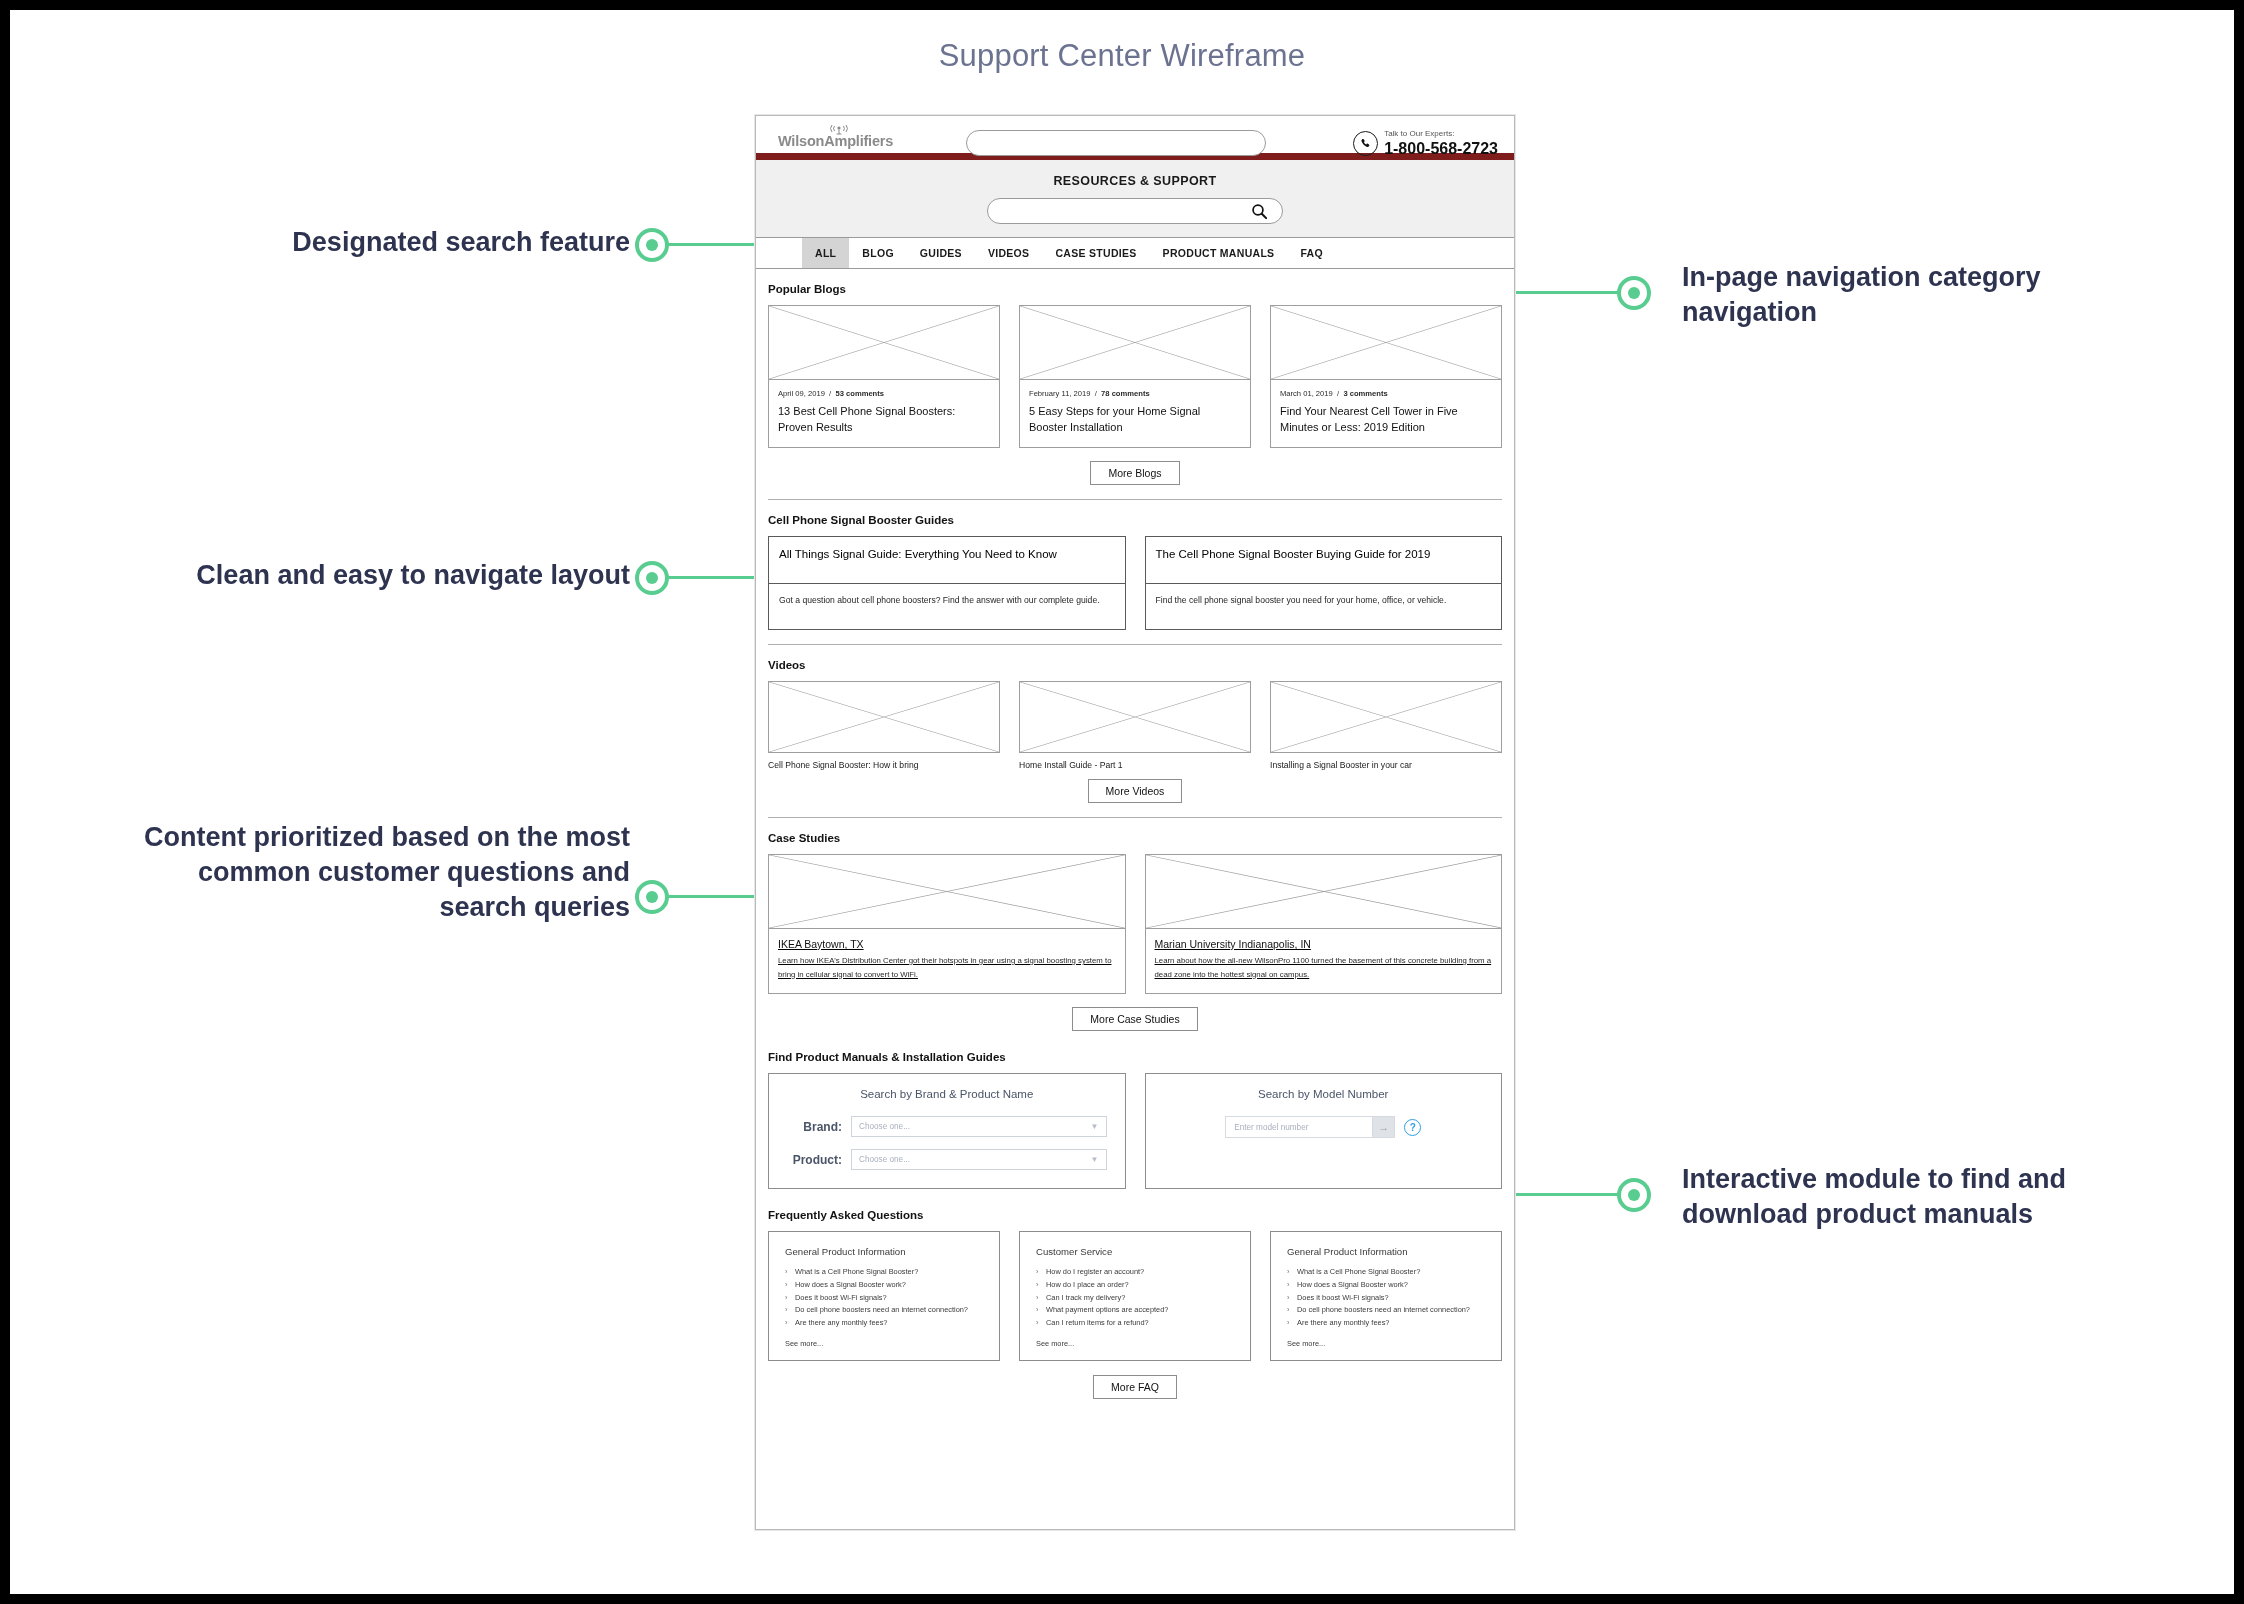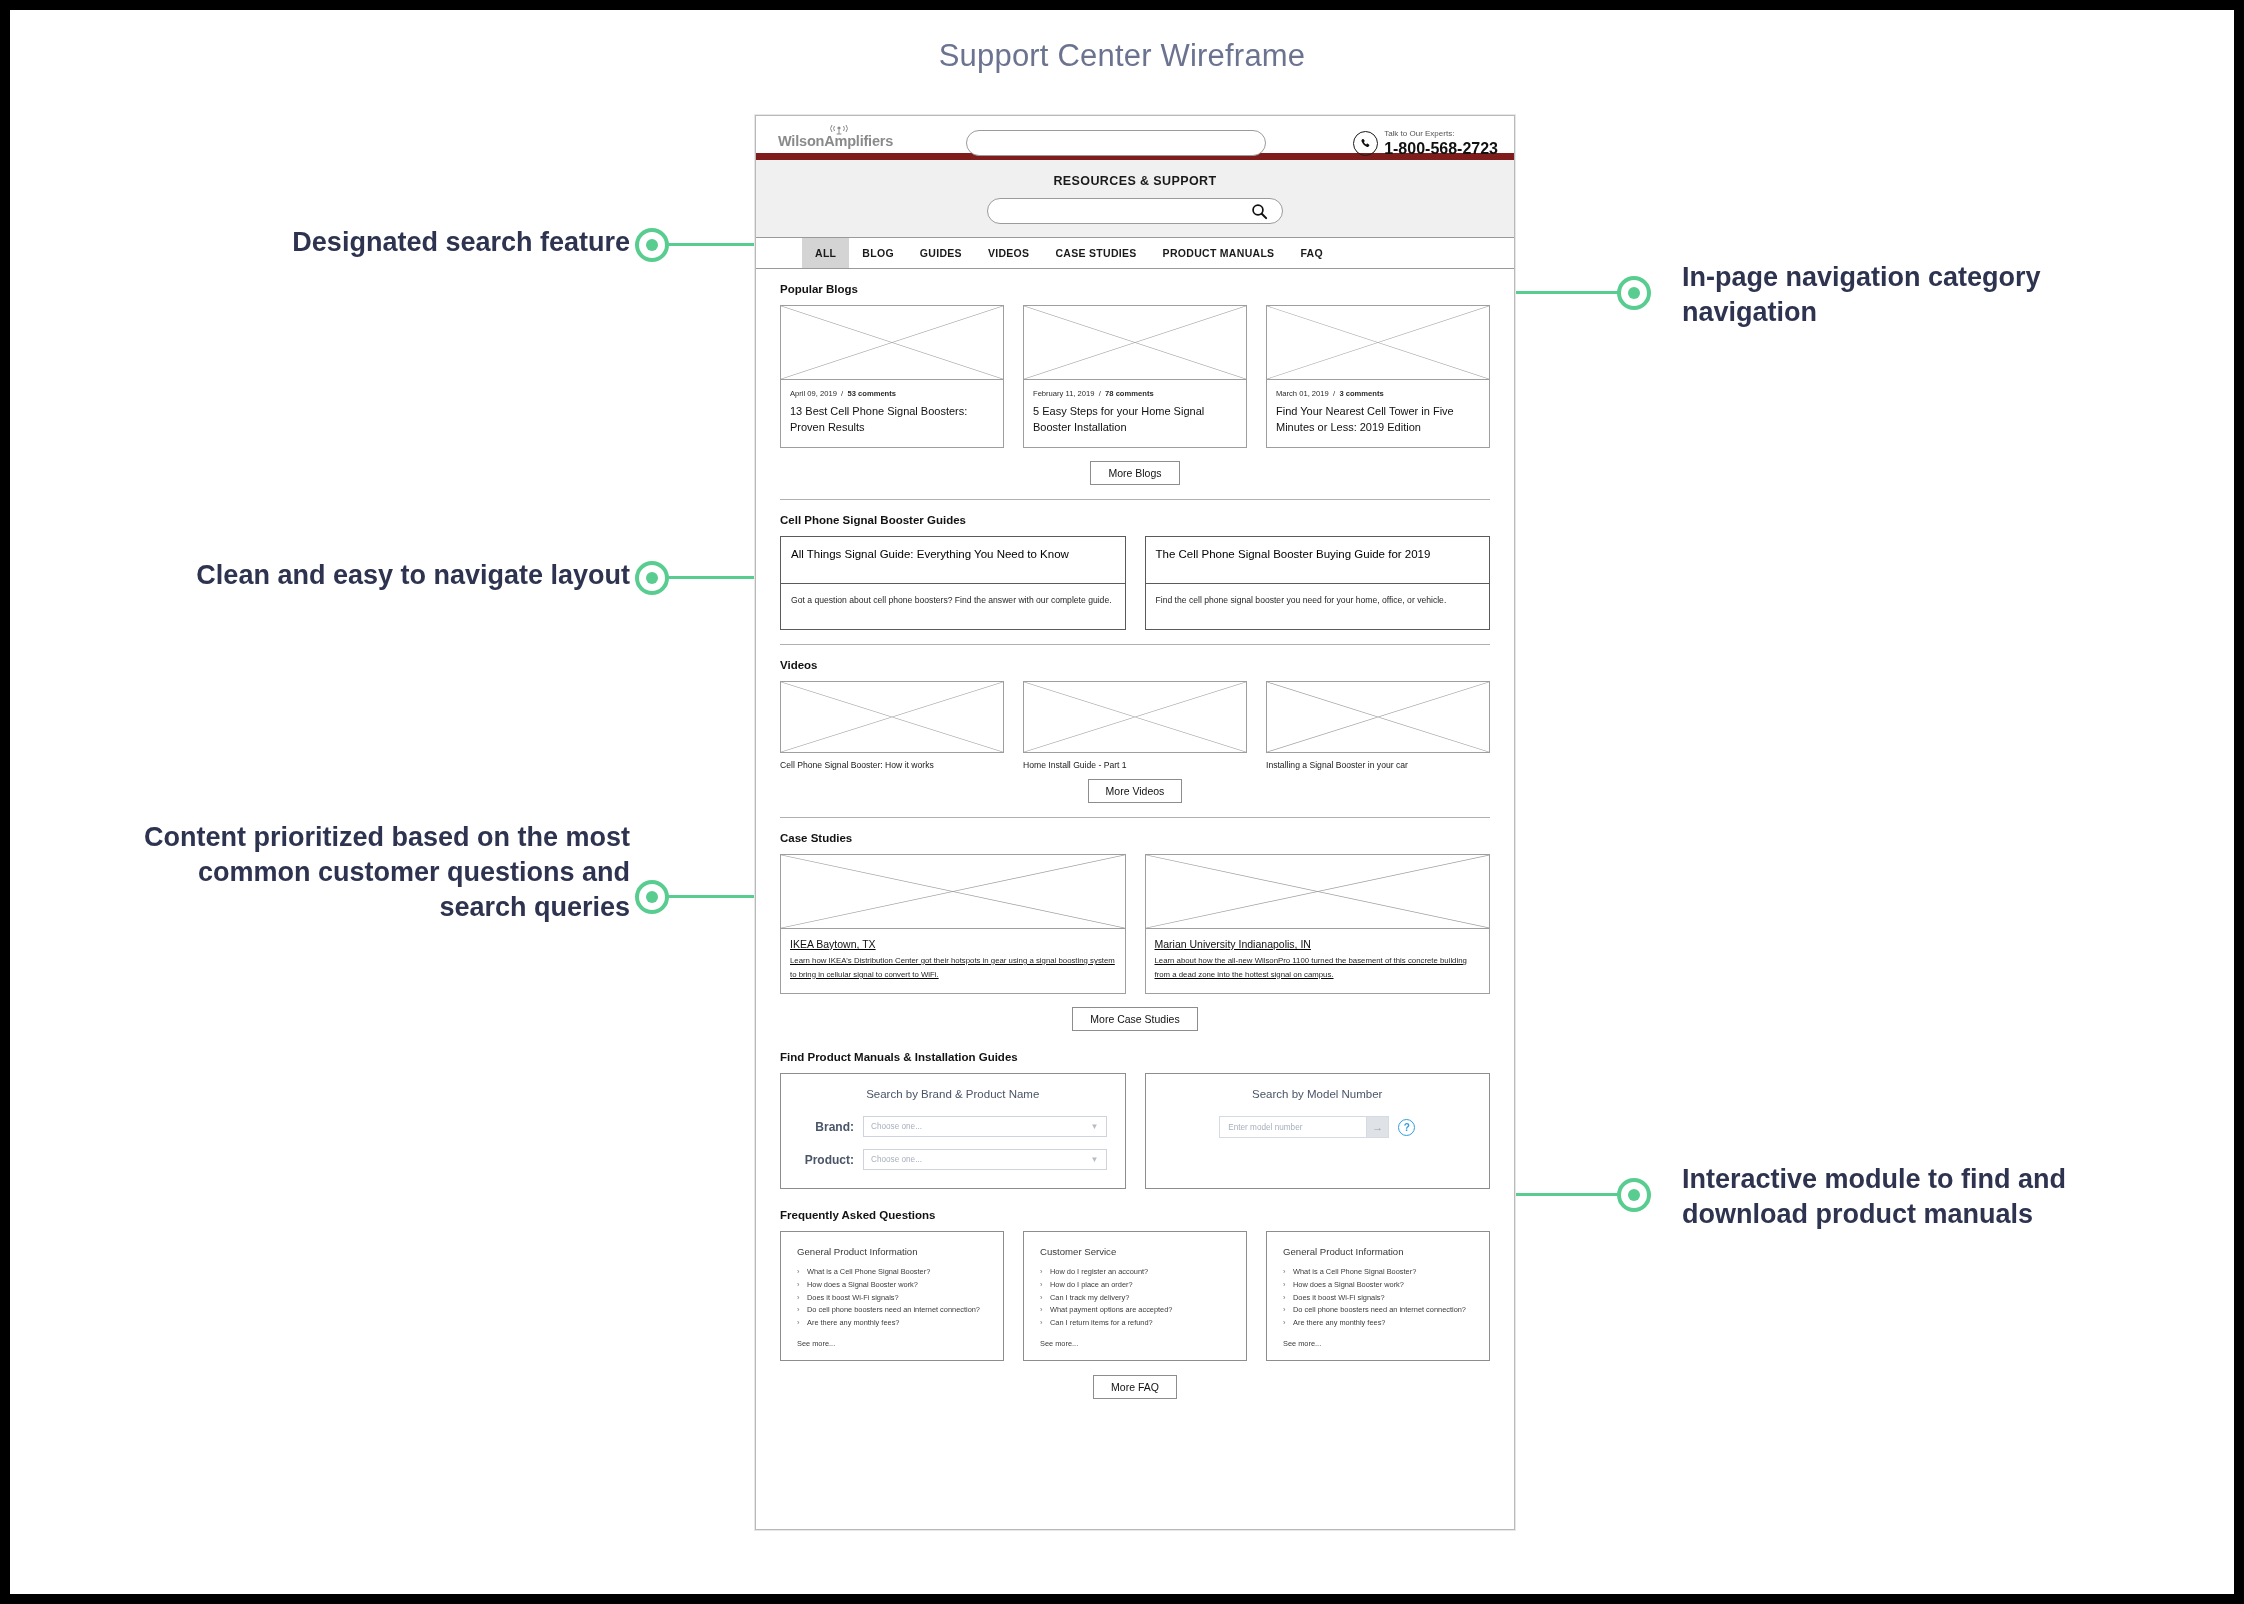--- a/index.html
+++ b/index.html
@@ -100,21 +100,21 @@
     height: 31px;
     border-bottom: 1px solid #9a9a9a;
     display: flex; align-items: stretch;
     padding-left: 46px;
     font-size: 10.5px; font-weight: 700; letter-spacing: .3px; color: #1a1a1a;
   }
   .tab { display: flex; align-items: center; padding: 0 13px; }
   .tab.active { background: #d4d4d4; }
 
   
-  .content { padding: 0 24px; }
+  .content { padding: 0 12px; }
   .section { padding-top: 14px; }
   .sec-title { font-size: 11.5px; font-weight: 700; color: #121212; margin-bottom: 10px; }
   .rule { height: 1px; background: #b0b0b0; margin-top: 14px; }
 
   .row3 { display: flex; gap: 19px; }
   .card { flex: 1; border: 1px solid #9e9e9e; background: #fff; }
   .ph {
     position: relative;
     height: 74px;
     border-bottom: 1px solid #9e9e9e;
@@ -333,21 +333,21 @@
 
       <div class="section">
         <div class="sec-title">Videos</div>
         <div class="row3">
           <div class="vid">
             <div class="ph">
               <svg preserveAspectRatio="none" viewBox="0 0 100 60">
                   <path d="M0 0 L100 60 M100 0 L0 60" stroke="#9e9e9e" stroke-width="0.5"></path>
                 </svg>
             </div>
-            <div class="vid-cap">Cell Phone Signal Booster: How it works</div>
+            <div class="vid-cap">Cell Phone Signal Booster: How it bring</div>
           </div>
           <div class="vid">
             <div class="ph">
               <svg preserveAspectRatio="none" viewBox="0 0 100 60">
                   <path d="M0 0 L100 60 M100 0 L0 60" stroke="#9e9e9e" stroke-width="0.5"></path>
                 </svg>
             </div>
             <div class="vid-cap">Home Install Guide - Part 1</div>
           </div>
           <div class="vid">

